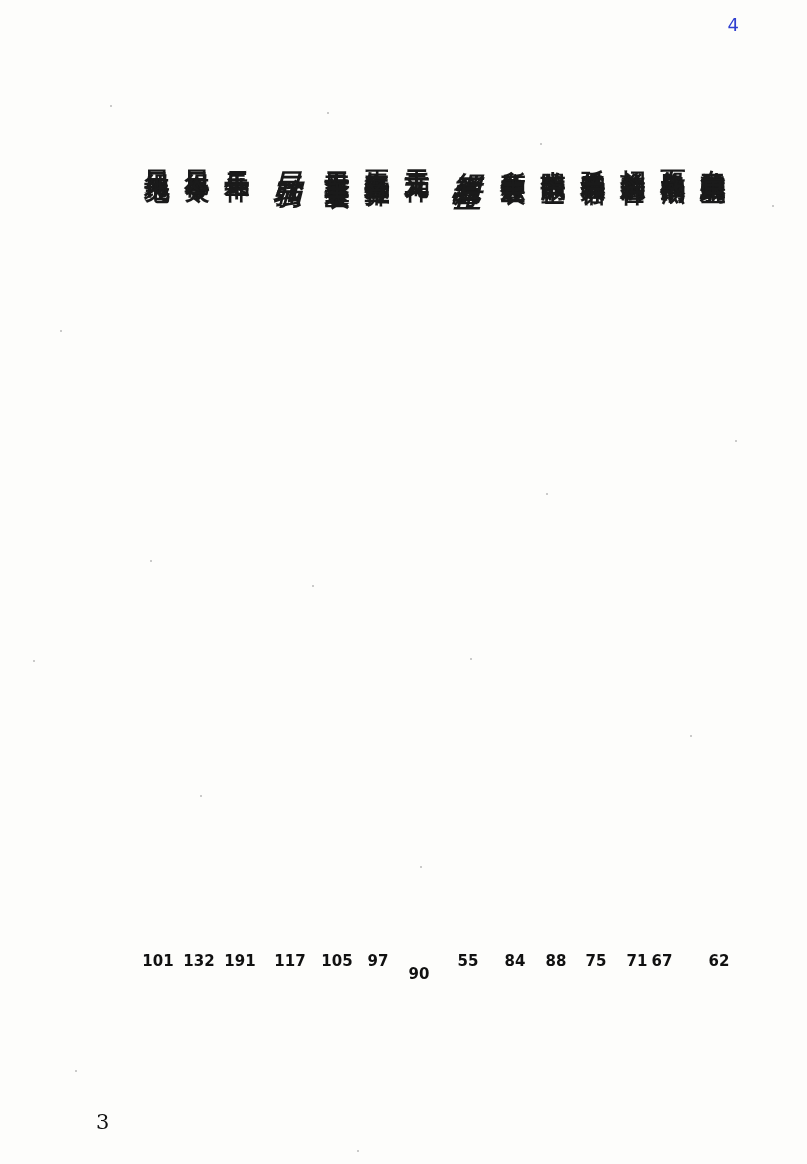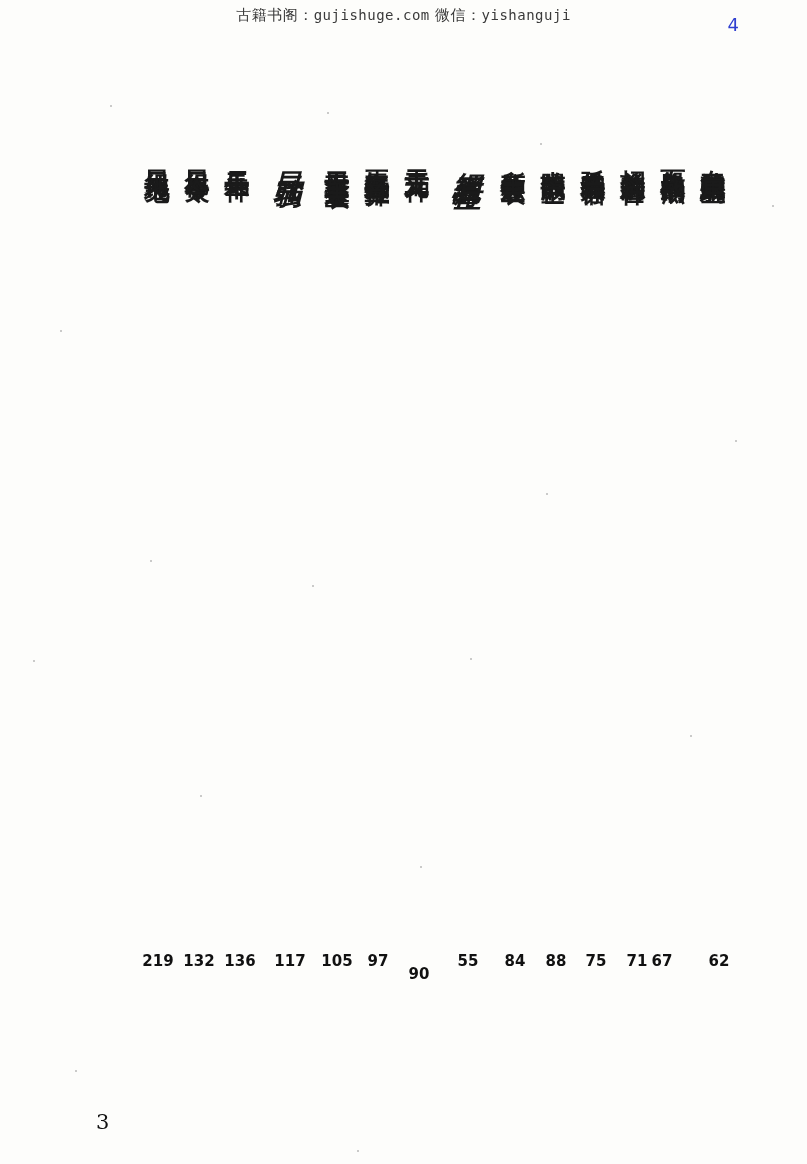--- a/index.html
+++ b/index.html
@@ -106,23 +106,20 @@
     height: 2px;
     background: #b9b9b9;
     border-radius: 50%;
   }
 </style>
 </head>
 <body>
 
 <div class="page">
 
-  <div class="watermark">
-    <span>古籍书阁：</span><span class="mono">gujishuge.com</span><span> 微信：</span><span class="mono">yishanguji</span>
-  </div>
 
   <div class="page-num-top">4</div>
 
   <div class="toc">
     <div class="entry" style="left:700px;">奔波勞碌的驛馬星</div>
     <div class="entry" style="left:660px;">百般為禍的劫煞</div>
     <div class="entry" style="left:620px;">招災惹害的亡神</div>
     <div class="entry" style="left:580px;">孤寡的孤神寡宿</div>
     <div class="entry" style="left:540px;">吉凶照減的空亡</div>
     <div class="entry" style="left:500px;">所有神煞速查表</div>
@@ -141,23 +138,23 @@
     <div class="num" style="left:662px;">67</div>
     <div class="num" style="left:637px;">71</div>
     <div class="num" style="left:596px;">75</div>
     <div class="num" style="left:556px;">88</div>
     <div class="num" style="left:515px;">84</div>
     <div class="num" style="left:468px;">55</div>
     <div class="num" style="left:419px;margin-top:13px;">90</div>
     <div class="num" style="left:378px;text-align:right;">97</div>
     <div class="num" style="left:337px;">105</div>
     <div class="num" style="left:290px;text-align:center;">117</div>
-    <div class="num" style="left:240px;">136</div>
+    <div class="num" style="left:240px;">191</div>
     <div class="num" style="left:199px;">132</div>
-    <div class="num" style="left:158px;">219</div>
+    <div class="num" style="left:158px;">101</div>
   </div>
 
   <div class="folio">3</div>
 
   <span class="speck" style="left:110px; top:105px;"></span>
   <span class="speck" style="left:327px; top:112px;"></span>
   <span class="speck" style="left:540px; top:143px;"></span>
   <span class="speck" style="left:772px; top:205px;"></span>
   <span class="speck" style="left:60px;  top:330px;"></span>
   <span class="speck" style="left:735px; top:440px;"></span>

